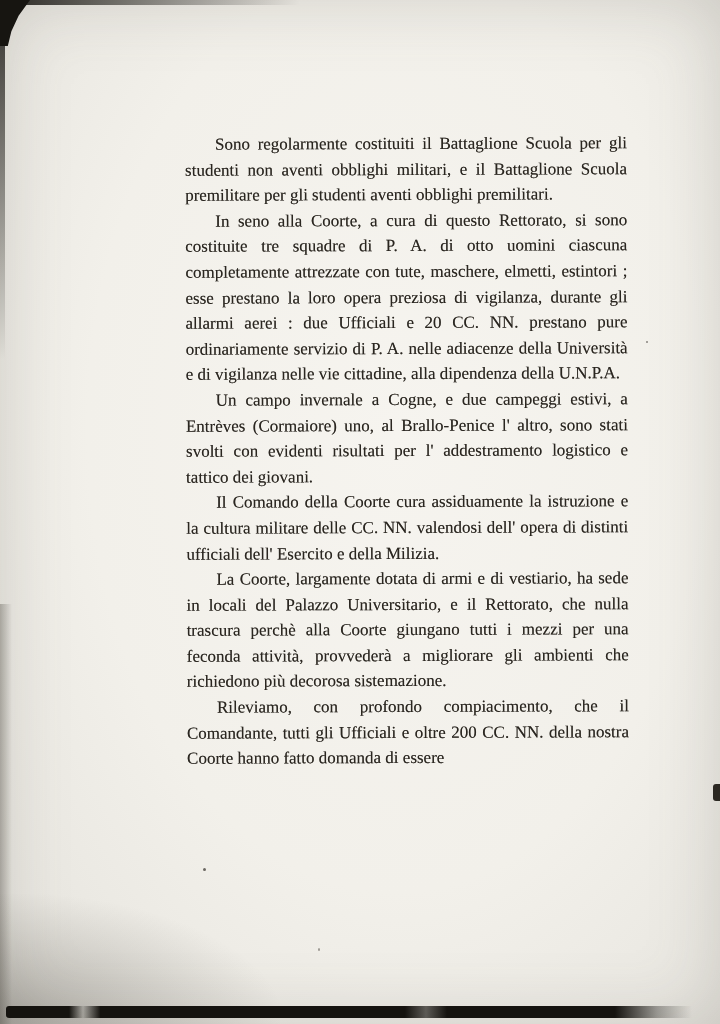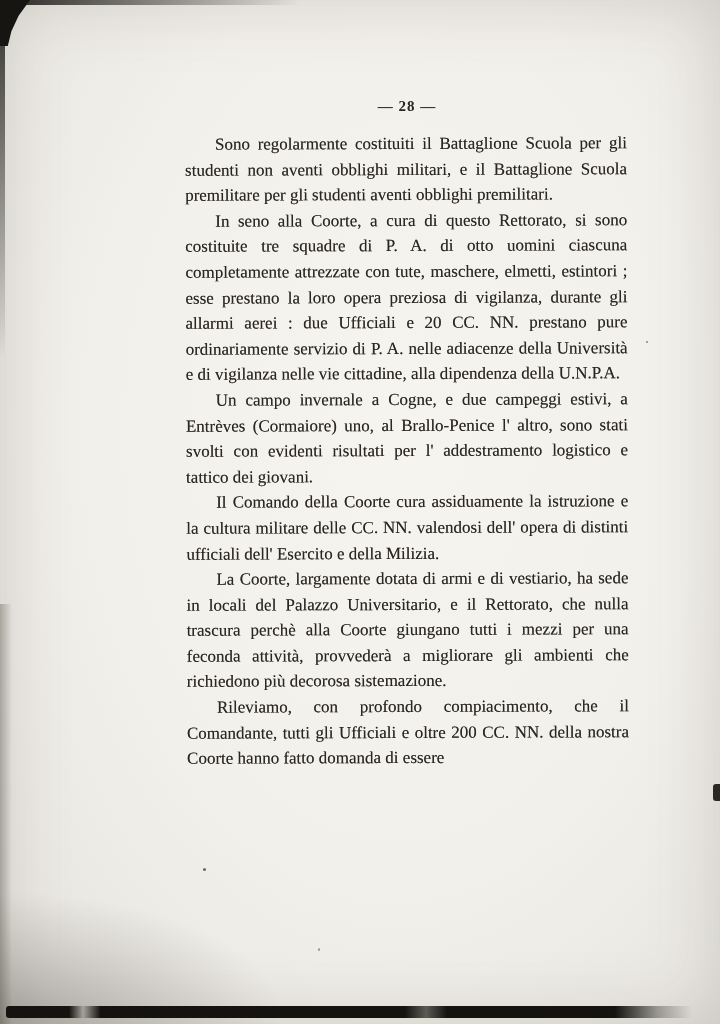--- a/index.html
+++ b/index.html
@@ -98,21 +98,20 @@
   .text-block p {
     margin: 0;
     text-indent: 30px;
   }
 </style>
 </head>
 <body>
 
 <div class="scan-page">
 
-  <div class="page-number">— 28 —</div>
 
   <div class="text-block">
     <p>Sono regolarmente costituiti il Battaglione Scuola per gli studenti non aventi obblighi militari, e il Battaglione Scuola premilitare per gli studenti aventi obblighi premilitari.</p>
     <p>In seno alla Coorte, a cura di questo Rettorato, si sono costituite tre squadre di P. A. di otto uomini ciascuna completamente attrezzate con tute, maschere, elmetti, estintori ; esse prestano la loro opera preziosa di vigilanza, durante gli allarmi aerei : due Ufficiali e 20 CC. NN. prestano pure ordinariamente servizio di P. A. nelle adiacenze della Università e di vigilanza nelle vie cittadine, alla dipendenza della U.N.P.A.</p>
     <p>Un campo invernale a Cogne, e due campeggi estivi, a Entrèves (Cormaiore) uno, al Brallo-Penice l' altro, sono stati svolti con evidenti risultati per l' addestramento logistico e tattico dei giovani.</p>
     <p>Il Comando della Coorte cura assiduamente la istruzione e la cultura militare delle CC. NN. valendosi dell' opera di distinti ufficiali dell' Esercito e della Milizia.</p>
     <p>La Coorte, largamente dotata di armi e di vestiario, ha sede in locali del Palazzo Universitario, e il Rettorato, che nulla trascura perchè alla Coorte giungano tutti i mezzi per una feconda attività, provvederà a migliorare gli ambienti che richiedono più decorosa sistemazione.</p>
     <p>Rileviamo, con profondo compiacimento, che il Comandante, tutti gli Ufficiali e oltre 200 CC. NN. della nostra Coorte hanno fatto domanda di essere</p>
   </div>
 

